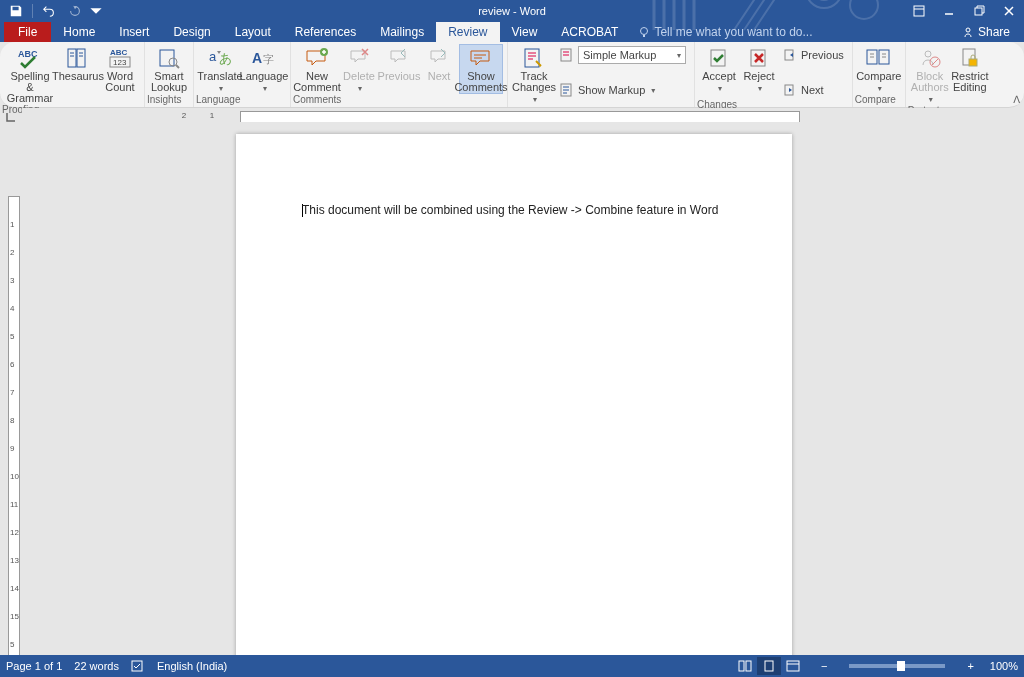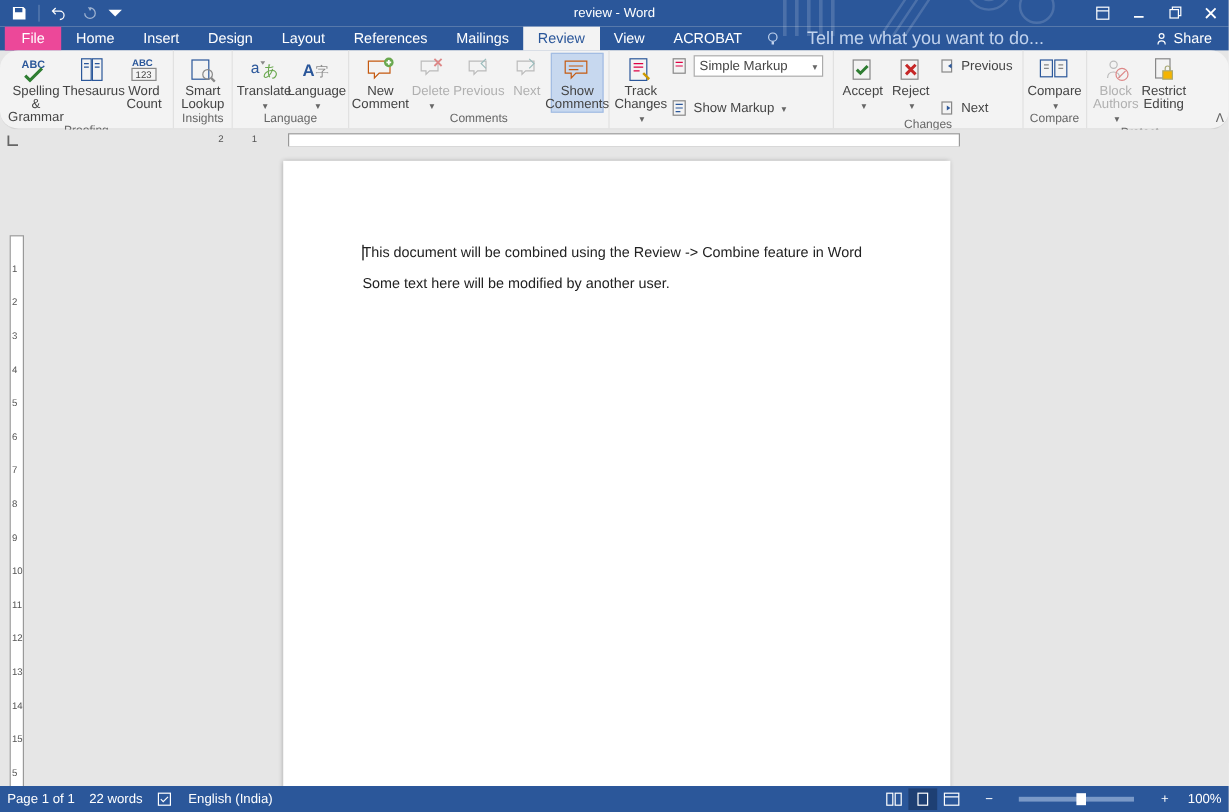--- a/index.html
+++ b/index.html
@@ -12,33 +12,33 @@
   .qat-btn svg { width: 14px; height: 14px; }
   .qat-sep { width:1px; height:14px; background:rgba(255,255,255,0.25); margin:0 2px;}
   .title-center { position: absolute; left: 50%; transform: translateX(-50%); white-space: nowrap; }
   .win-controls { margin-left: auto; display: flex; }
   .win-btn { width: 30px; height: 20px; display:flex; align-items:center; justify-content:center; cursor:pointer; }
   .win-btn svg { width:12px; height:12px; stroke:#fff; fill:none; }
   .deco-circles { position:absolute; right:130px; top:-30px; pointer-events:none; opacity:0.15; }
 
   
   .menubar { height: 20px; background: #2b579a; display:flex; align-items:stretch; color:#fff; font-size:12px; padding-left:4px; }
-  .file-tab { background:#ec4899; color:#fff; padding:0 14px; display:flex; align-items:center; cursor:pointer; }
+  .file-tab { background:#b91c1c; color:#fff; padding:0 14px; display:flex; align-items:center; cursor:pointer; }
   .menu-tab { padding:0 12px; display:flex; align-items:center; cursor:pointer; }
   .menu-tab.active { background:#f3f3f3; color:#2b579a; }
-  .tell-me { display:flex; align-items:center; color:#c0d2ed; font-size:15px; margin-left:8px; gap:22px;}
+  .tell-me { display:flex; align-items:center; color:#c0d2ed; font-size:12px; margin-left:8px; gap:4px;}
   .tell-me svg { width:12px; height:12px; }
   .share-btn { margin-left:auto; padding:0 14px; display:flex; align-items:center; gap:4px; cursor:pointer; }
   .share-btn svg { width:12px; height:12px; }
 
   
   .ribbon { height: 66px; background:#f3f3f3; border-bottom:1px solid #d4d4d4; display:flex; font-size:11px; color:#444; position:relative;border-radius:15px; }
   .rgroup { display:flex; flex-direction:column; align-items:stretch; border-right:1px solid #e1e1e1; }
   .rgroup-body { flex:1; display:flex; align-items:flex-start; padding:2px 4px 0 4px; gap:0; }
-  .rgroup-label { text-align:center; font-size:10px; color:#666; padding:0 2px 2px 2px; line-height:11px; }
+  .rgroup-label { font-size:10px; color:#666; padding:0 2px 2px 2px; line-height:11px; }
   .big-btn { display:flex; flex-direction:column; align-items:center; width:44px; padding:2px 2px 0 2px; cursor:pointer; text-align:center; line-height:11px; gap:1px;}
   .big-btn .ico { width:32px; height:24px; display:flex; align-items:center; justify-content:center; }
   .big-btn.narrow { width:40px; }
   .big-btn.wide { width:52px; }
   .big-btn.disabled { color:#b0b0b0; cursor:default; }
   .big-btn.active { background:#c7d8ef; border:1px solid #a3bde3; padding:1px 1px 0 1px; }
   .small-row { display:flex; flex-direction:column; gap:17px; }
   .small-btn { height:18px; display:flex; align-items:center; gap:4px; padding:0 4px; cursor:pointer; white-space:nowrap; font-size:11px;}
   .dropdown-arrow::after { content:"▾"; font-size:8px; margin-left:2px; color:#666;}
   .combo { height:18px; border:1px solid #ababab; background:#fff; display:flex; align-items:center; padding:0 4px; font-size:11px; width:108px; justify-content:space-between; cursor:pointer;}
@@ -483,21 +483,20 @@
         <span style="top: 410px;">12</span>
         <span style="top: 438px;">13</span>
         <span style="top: 466px;">14</span>
         <span style="top: 494px;">15</span>
         <span style="top: 522px;">5</span>
       </div>
   </div>
   <div class="page">
     <div class="page-content">
       <p><span class="cursor-caret"></span><span>This document will be combined using the Review -&gt; Combine feature in Word</span></p>
-      <p>Some text here will be modified by another user.</p>
     </div>
   </div>
 </div>
 
 <div class="statusbar">
   <div class="status-btn">
       <span>Page 1 of 1</span>
     </div>
   <div class="status-btn">
       <span>22 words</span>

